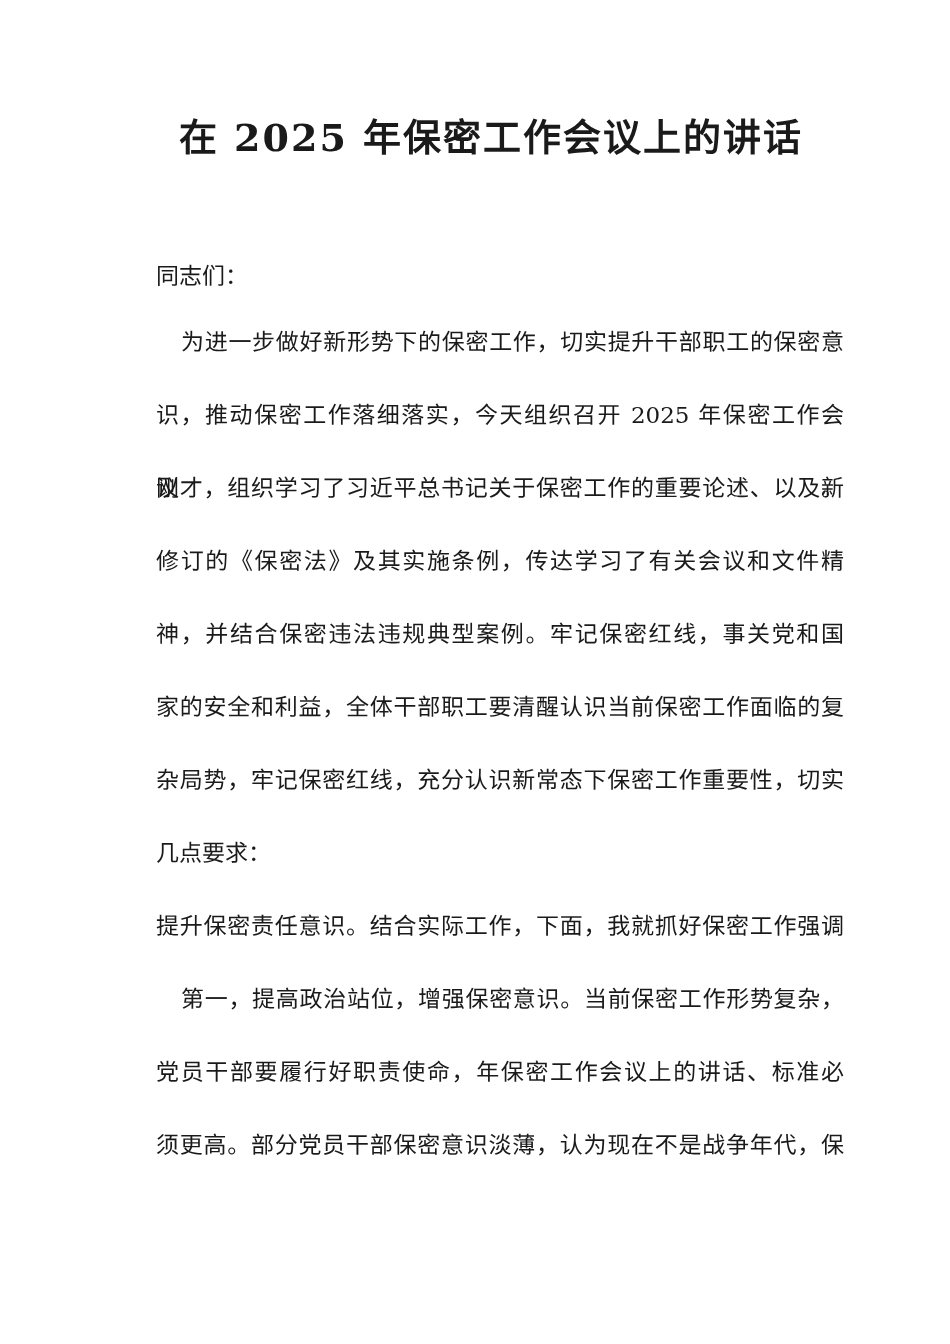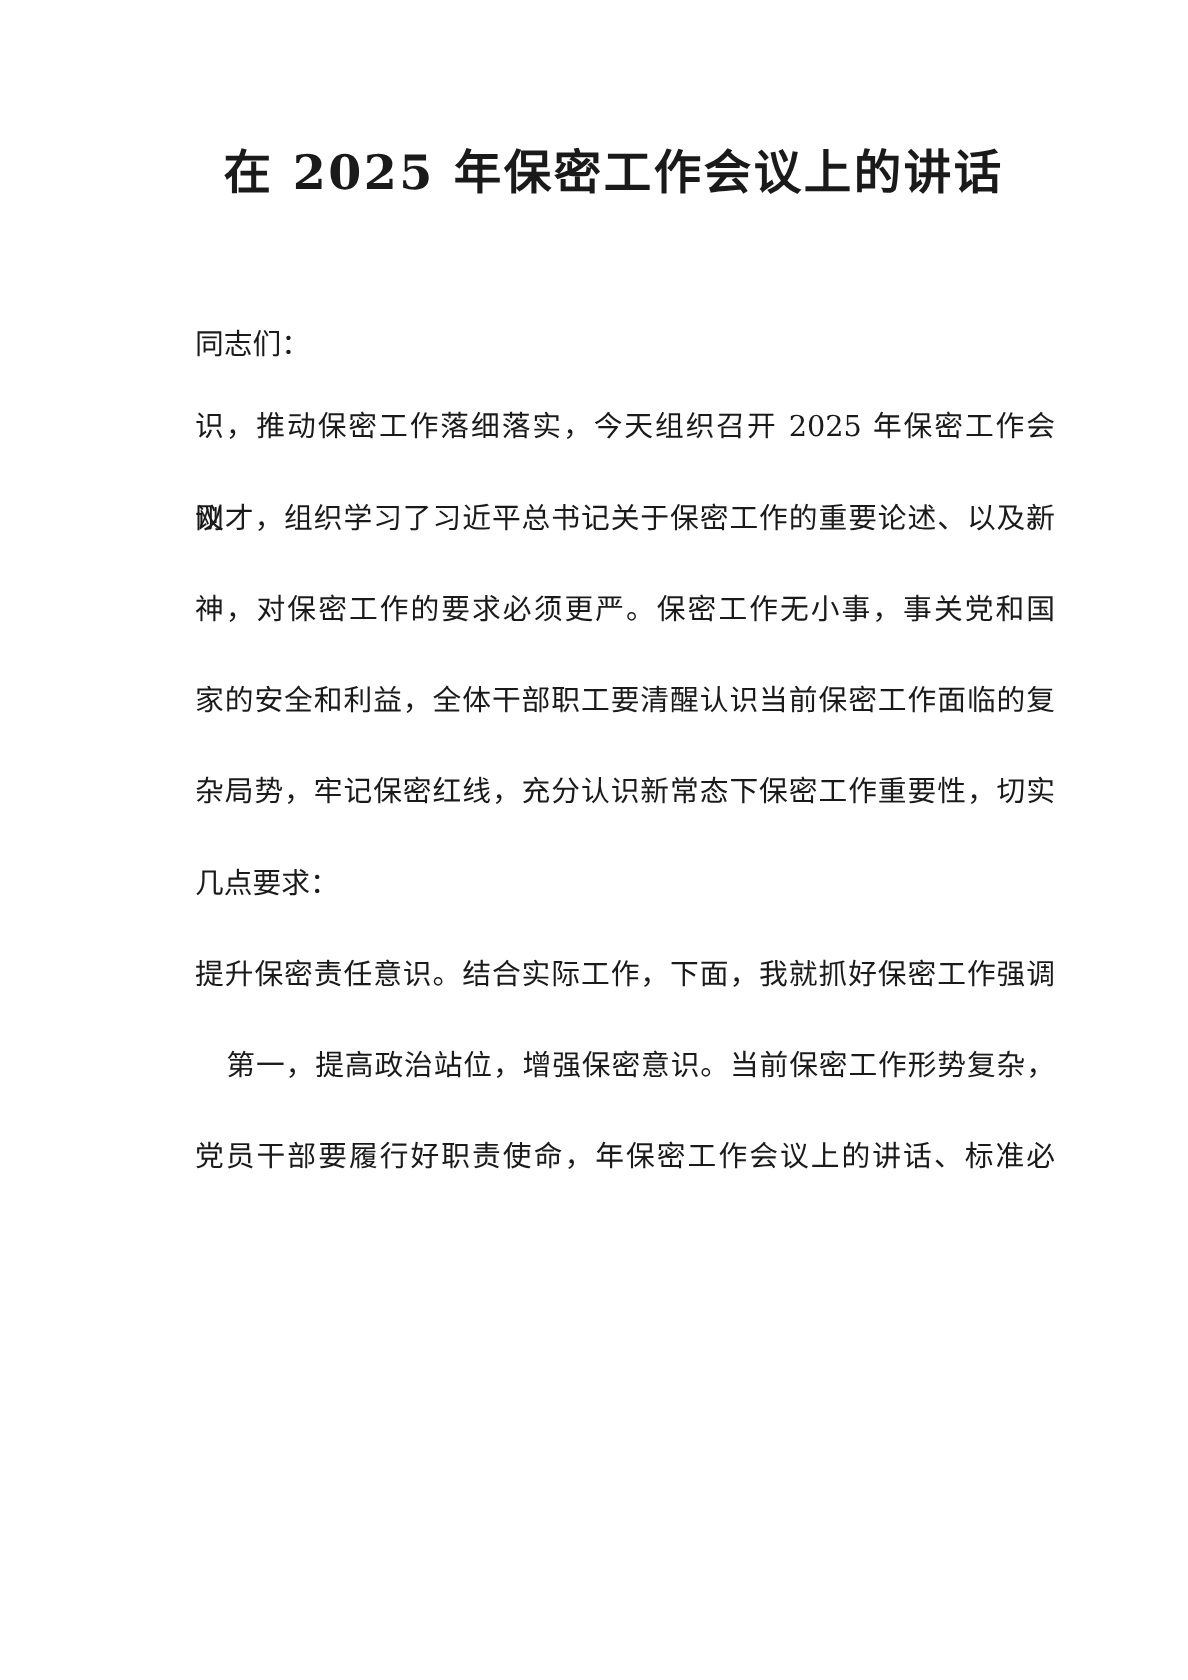--- a/index.html
+++ b/index.html
@@ -57,25 +57,28 @@
 <body>
 
 <div class="page">
 
   <h1 class="doc-title">在 2025 年保密工作会议上的讲话</h1>
 
   <div class="content">
 
     <p class="line short salutation">同志们：</p>
 
+    <p class="line indent">为进一步做好新形势下的保密工作，切实提升干部职工的保密意</p>
     <p class="line">识，推动保密工作落细落实，今天组织召开 2025 年保密工作会议。</p>
     <p class="line">刚才，组织学习了习近平总书记关于保密工作的重要论述、以及新</p>
-    <p class="line">神，对保密工作的要求必须更严。保密工作无小事，事关党和国</p>
+    <p class="line">修订的《保密法》及其实施条例，传达学习了有关会议和文件精</p>
+    <p class="line">神，并结合保密违法违规典型案例。牢记保密红线，事关党和国</p>
     <p class="line">家的安全和利益，全体干部职工要清醒认识当前保密工作面临的复</p>
     <p class="line">杂局势，牢记保密红线，充分认识新常态下保密工作重要性，切实</p>
     <p class="line short">几点要求：</p>
     <p class="line">提升保密责任意识。结合实际工作，下面，我就抓好保密工作强调</p>
 
     <p class="line indent">第一，提高政治站位，增强保密意识。当前保密工作形势复杂，</p>
     <p class="line">党员干部要履行好职责使命，年保密工作会议上的讲话、标准必</p>
+    <p class="line">须更高。部分党员干部保密意识淡薄，认为现在不是战争年代，保</p>
 
   </div>
 </div>
 
 </body></html>

